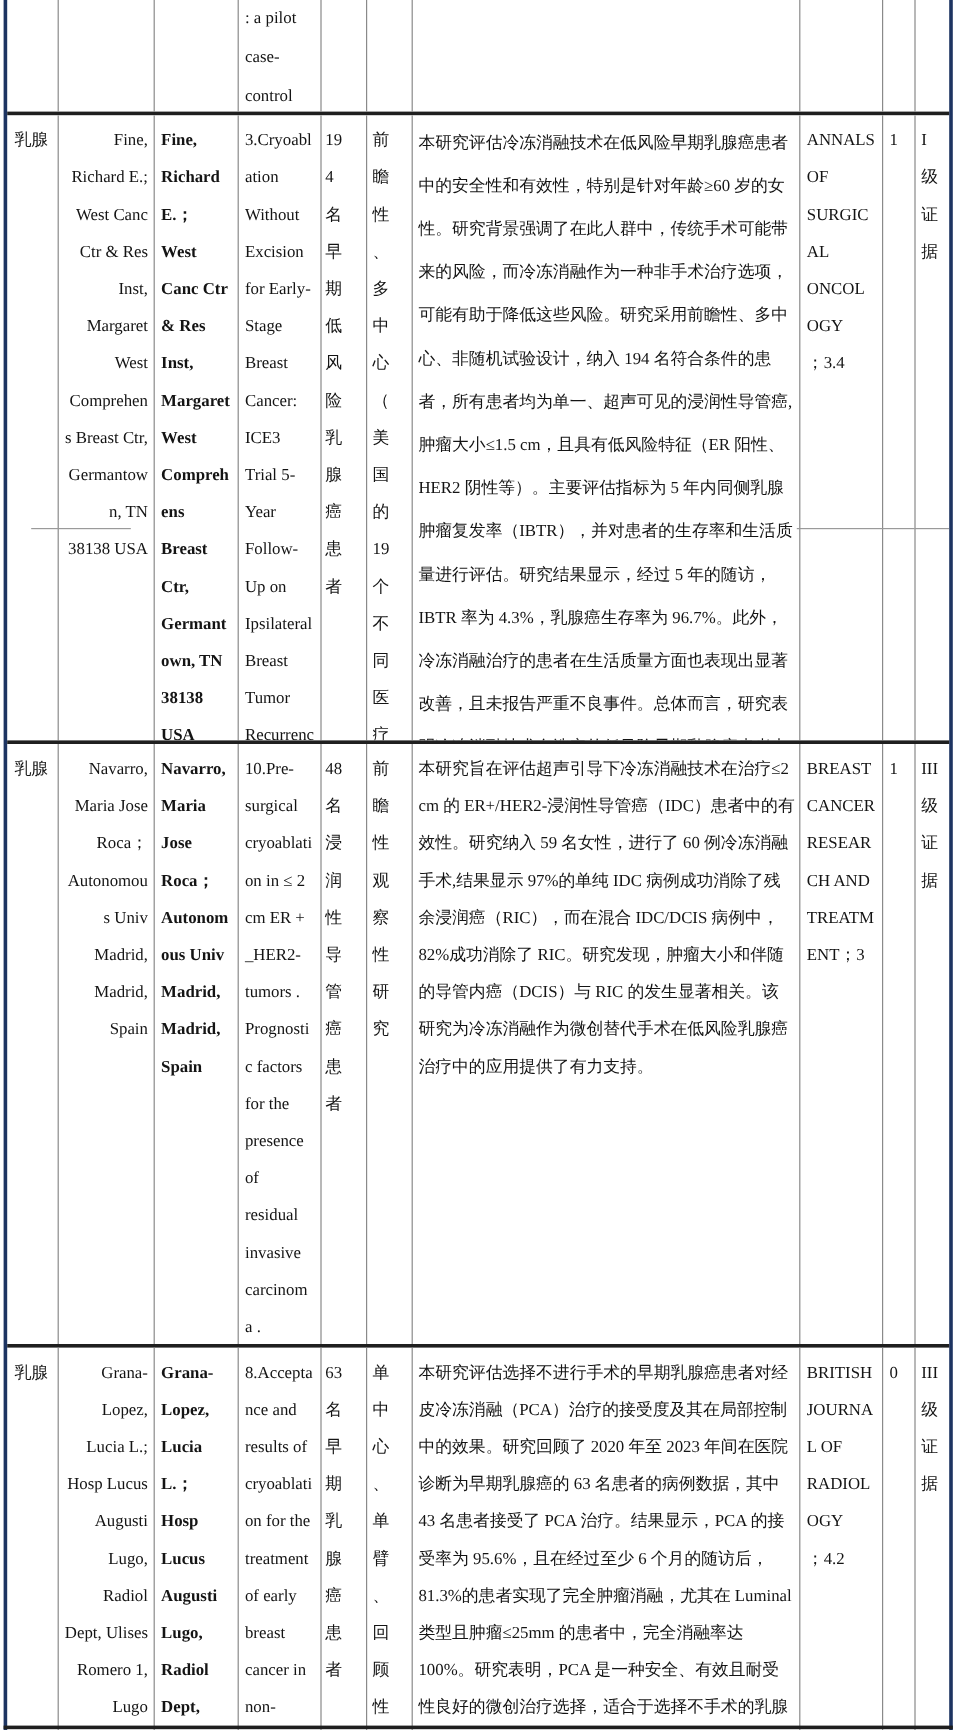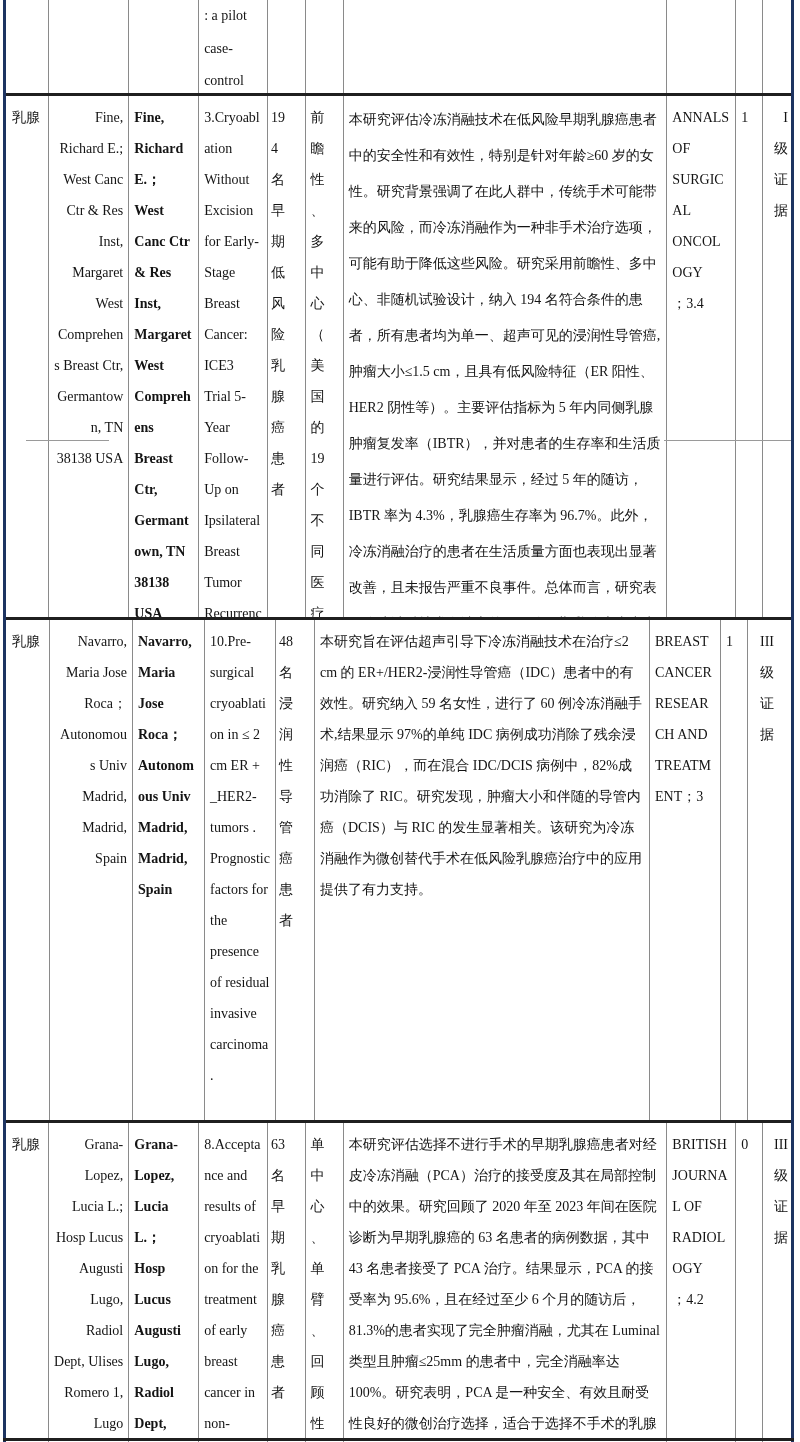--- a/index.html
+++ b/index.html
@@ -43,21 +43,21 @@
   .r0 .c{padding-top:0;line-height:32.5px;}
   .c1{width:44px;padding-left:6px;padding-right:2px;}
   .c2{width:83px;text-align:right;}
   .c3{width:72px;font-weight:bold;}
   .c4{width:71px;}
   .c5{width:39px;padding-left:3px;padding-right:17px;}
   .c6{width:38px;padding-left:4px;padding-right:12px;}
   .c7{width:335px;padding-right:4px;}
   .c8{width:71px;}
   .c9{width:27px;}
-  .c10{width:29px;border-right:none;padding-right:3px;text-align:right;}
+  .c10{width:29px;border-right:none;padding-right:3px;}
   .abstract-r1{line-height:36px;}
   .pgbrk{
     position:absolute;height:1px;background:#9a9a9a;top:344px;
   }
   .pgbrk.seg-author{left:20px;width:83px;}
   .pgbrk.seg-journal{left:658px;width:71px;}
   .pgbrk.seg-count{left:729px;width:27px;}
   .pgbrk.seg-evidence{left:756px;width:29px;}
   .bottom-line{
     position:absolute;left:3px;top:1438px;width:791px;height:3px;
@@ -100,20 +100,21 @@
       <div class="pgbrk seg-count"></div>
       <div class="pgbrk seg-evidence"></div>
     </div>
 
     <div class="row r2 bordered">
       <div class="c c1">乳腺</div>
       <div class="c c2">Navarro, Maria Jose Roca； Autonomous Univ Madrid, Madrid, Spain</div>
       <div class="c c3">Navarro, Maria Jose Roca； Autonomous Univ Madrid, Madrid, Spain</div>
       <div class="c c4">10.Pre-surgical cryoablation in ≤ 2 cm ER + _HER2-tumors . Prognostic factors for the presence of residual invasive carcinoma .</div>
       <div class="c c5">48 名浸润性导管癌患者</div>
+      <div class="c c6">前瞻性观察性研究</div>
       <div class="c c7">本研究旨在评估超声引导下冷冻消融技术在治疗≤2 cm 的 ER+/HER2-浸润性导管癌（IDC）患者中的有效性。研究纳入 59 名女性，进行了 60 例冷冻消融手术,结果显示 97%的单纯 IDC 病例成功消除了残余浸润癌（RIC），而在混合 IDC/DCIS 病例中，82%成功消除了 RIC。研究发现，肿瘤大小和伴随的导管内癌（DCIS）与 RIC 的发生显著相关。该研究为冷冻消融作为微创替代手术在低风险乳腺癌治疗中的应用提供了有力支持。</div>
       <div class="c c8">BREAST CANCER RESEARCH AND TREATMENT；3</div>
       <div class="c c9">1</div>
       <div class="c c10">III 级证据</div>
     </div>
 
     <div class="row r3 bordered">
       <div class="c c1">乳腺</div>
       <div class="c c2">Grana-Lopez, Lucia L.; Hosp Lucus Augusti Lugo, Radiol Dept, Ulises Romero 1, Lugo 27003, Spain</div>
       <div class="c c3">Grana-Lopez, Lucia L.； Hosp Lucus Augusti Lugo, Radiol Dept, Ulises Romero 1,</div>

